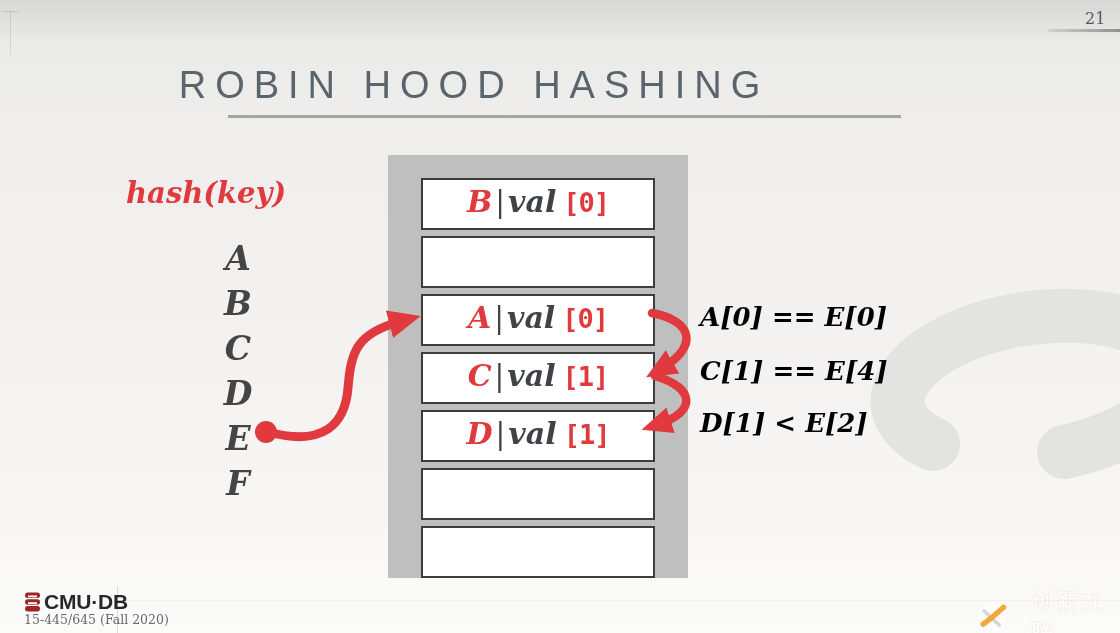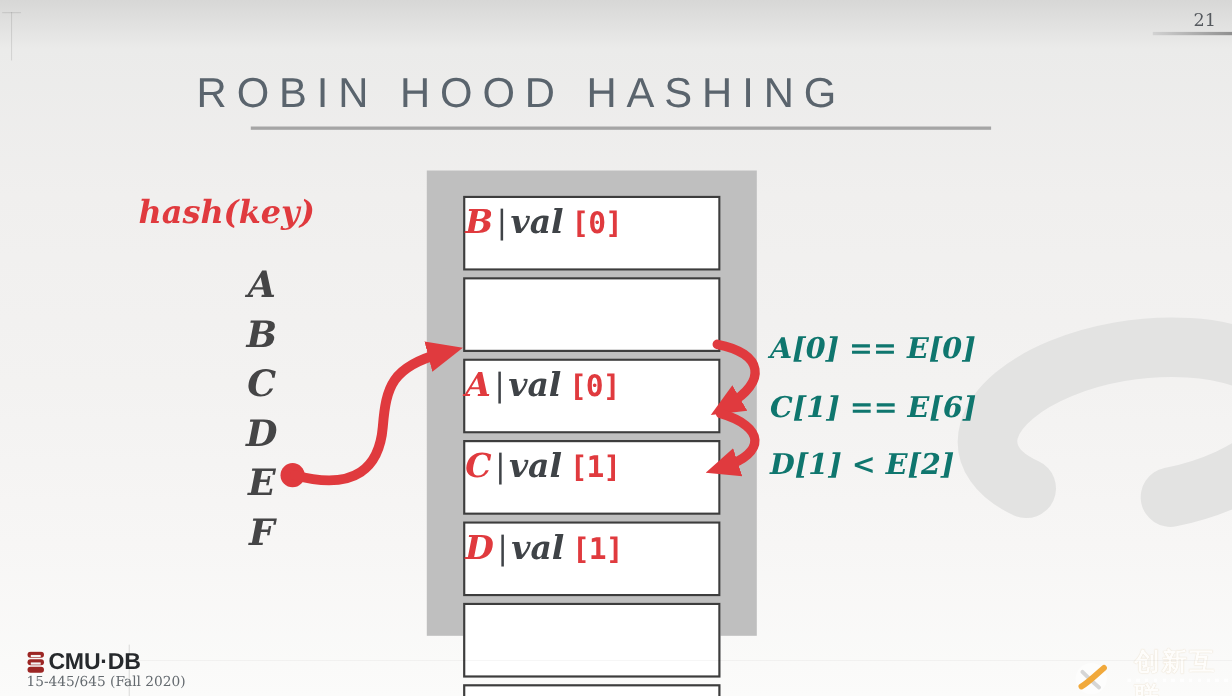--- a/index.html
+++ b/index.html
@@ -25,30 +25,30 @@
   .title-rule{top:115px;left:228px;width:673px;height:3px;background:#a5a5a5;}
 
   
   .hash-label{top:176px;left:126px;font-size:29px;font-weight:bold;font-style:italic;color:#e03a3e;}
   .keys{top:236px;left:218px;width:40px;text-align:center;}
   .keys .key{height:45px;line-height:45px;font-size:33px;font-weight:bold;font-style:italic;color:#454546;}
 
   
   .table-bg{left:388px;top:155px;width:300px;height:423px;background:#bfbfbf;
     padding:23px 0 0 33px;box-sizing:border-box;}
-  .slot{width:234px;height:68px;margin-bottom:6px;background:#ffffff;
+  .slot{width:234px;height:52px;margin-bottom:6px;background:#ffffff;
     border:2.5px solid #3d3d3d;box-sizing:border-box;
-    line-height:44px;white-space:nowrap;}
+    text-align:center;line-height:44px;white-space:nowrap;}
   .slot .k{font-size:30px;font-weight:bold;font-style:italic;color:#e03a3e;}
   .slot .sep{font-size:29px;color:#3f4347;margin:0 3px;}
   .slot .v{font-size:30px;font-weight:bold;font-style:italic;color:#3f4347;margin-right:7px;}
   .slot .idx{font-family:"DejaVu Sans Mono", monospace;font-size:27px;font-weight:bold;color:#e03a3e;letter-spacing:-1px;}
 
   
-  .ann{left:700px;width:220px;font-size:26px;font-weight:bold;font-style:italic;color:#0f766e;white-space:nowrap;}
+  .ann{left:700px;width:220px;font-size:26px;font-weight:bold;font-style:italic;color:#000000;white-space:nowrap;}
   .ann0{top:302px;} .ann1{top:356px;} .ann2{top:408px;}
 
   
   #arrows{position:absolute;left:0;top:0;width:1120px;height:633px;pointer-events:none;}
 
   
   .cmudb{left:24px;top:590px;display:flex;align-items:center;gap:3px;}
   .cmudb-text{font-family:"Liberation Sans", sans-serif;font-weight:bold;font-size:21px;color:#26292c;letter-spacing:-0.2px;}
   .course{left:24px;top:612px;font-size:12.5px;color:#63696e;}
 
@@ -113,21 +113,21 @@
       <path d="M0 0.6 L10 5 L0 9.4 Z" fill="#e03a3e"></path>
     </marker>
   </defs>
   <circle cx="266" cy="432" r="11" fill="#e03a3e"></circle>
   <path d="M 268 432 C 324 447 345 424 348 388 C 351 352 356 333 402 321" fill="none" stroke="#e03a3e" stroke-width="9" stroke-linecap="round" marker-end="url(#ah)"></path>
   <path d="M 652 313 C 694 321 698 347 662 368" fill="none" stroke="#e03a3e" stroke-width="8.5" stroke-linecap="round" marker-end="url(#ah)"></path>
   <path d="M 655 376 C 696 388 696 412 659 424" fill="none" stroke="#e03a3e" stroke-width="8.5" stroke-linecap="round" marker-end="url(#ah)"></path>
 </svg>
 
 <div class="abs ann ann0">A[0] == E[0]</div>
-<div class="abs ann ann1">C[1] == E[6]</div>
+<div class="abs ann ann1">C[1] == E[4]</div>
 <div class="abs ann ann2">D[1] &lt; E[2]</div>
 
 <div class="abs cmudb">
   <svg width="17" height="21" viewBox="0 0 17 21">
     <rect x="1" y="0.5" width="15" height="5.4" rx="2.7" fill="#9c2624"></rect>
     <rect x="1" y="7.3" width="15" height="5.4" rx="2.7" fill="#9c2624"></rect>
     <rect x="1" y="14.1" width="15" height="5.4" rx="2.7" fill="#9c2624"></rect>
     <rect x="4" y="3.4" width="9" height="2" fill="#f4f3f2"></rect>
     <rect x="4" y="10.2" width="9" height="2" fill="#f4f3f2"></rect>
   </svg>

